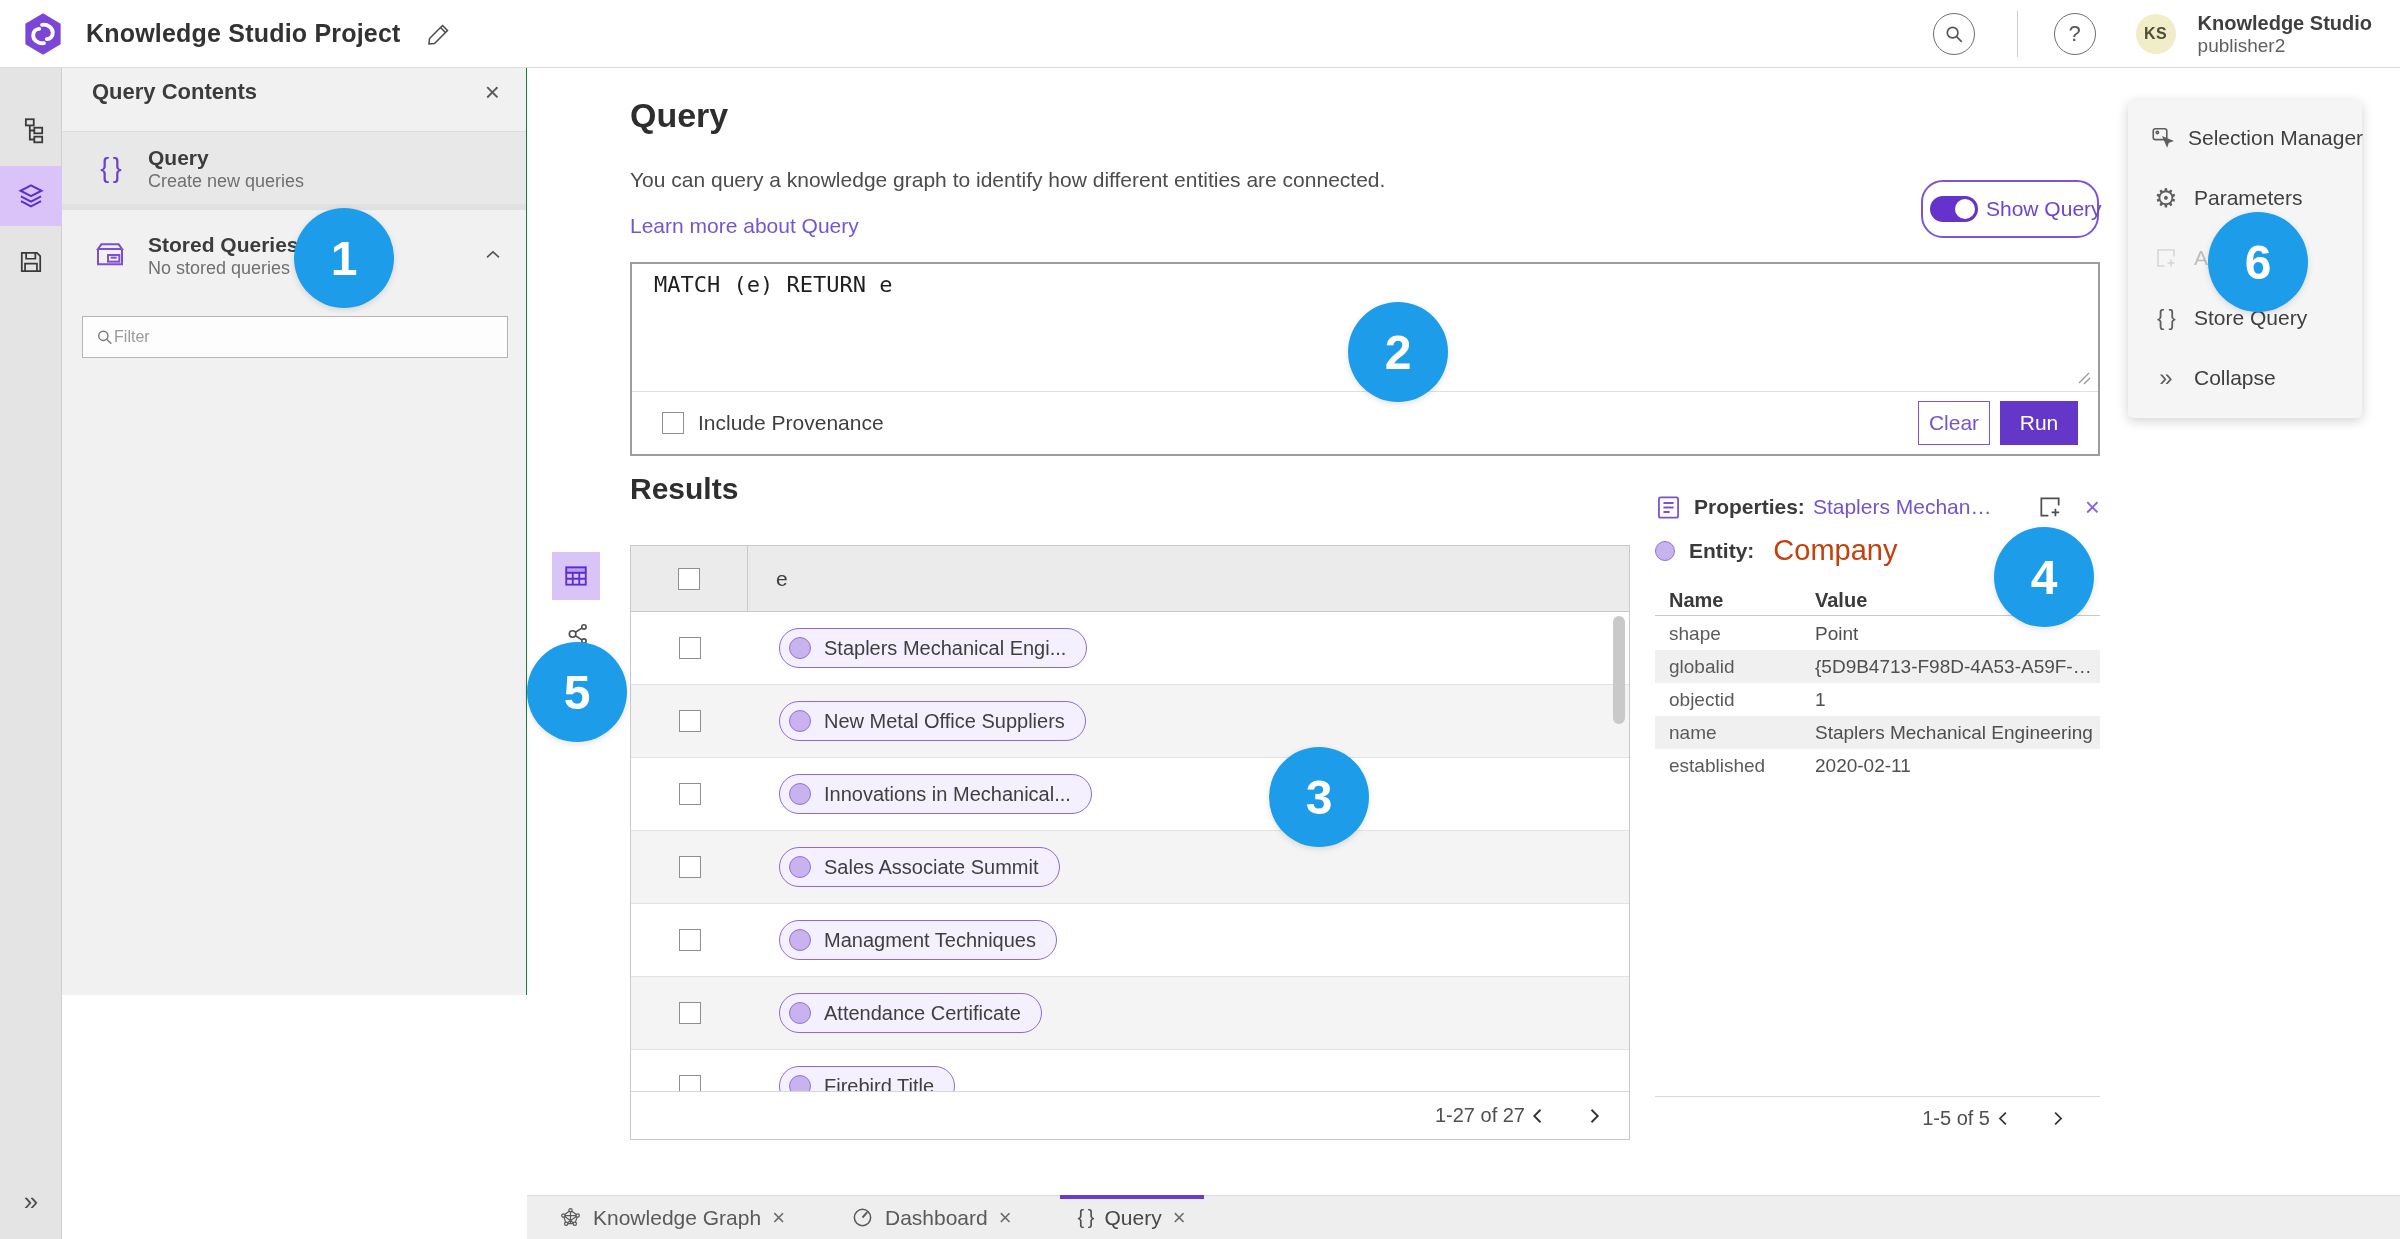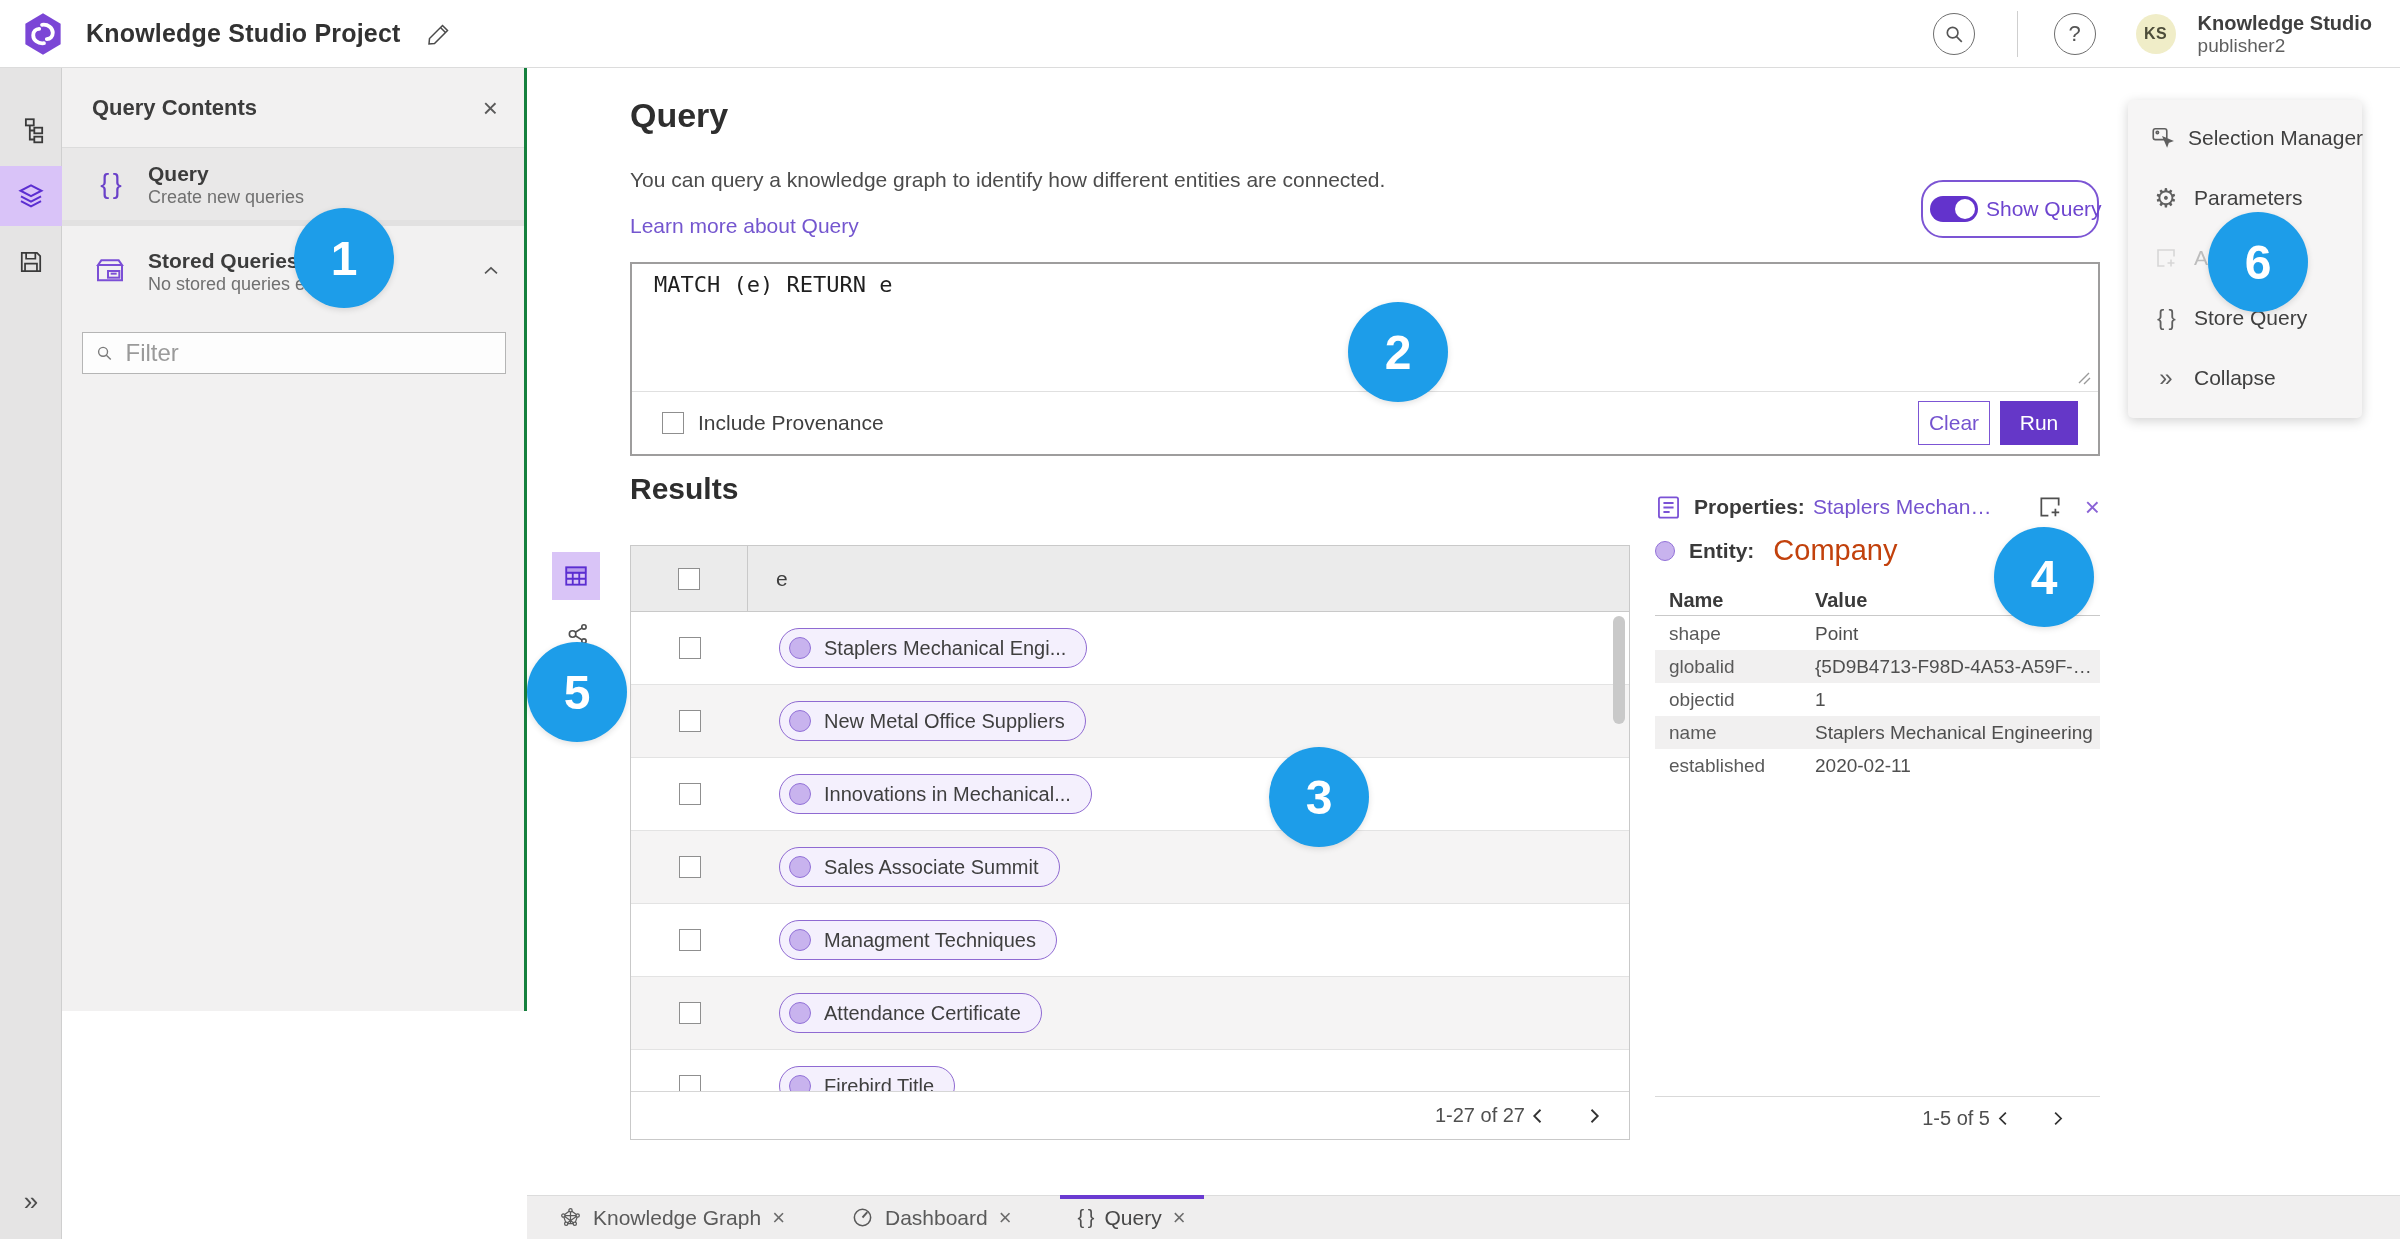--- a/index.html
+++ b/index.html
@@ -19,35 +19,35 @@
   .user-name { font-size:20px; font-weight:700; color:#3f3f3f; line-height:24px; }
   .user-role { font-size:19px; color:#5f5f5f; line-height:21px; }
 
   
   .rail { position:absolute; left:0; top:68px; width:62px; height:1171px; background:#e5e4e4; border-right:1px solid #cfcfcf; z-index:4; }
   .rail-btn { position:absolute; left:0; width:62px; height:60px; display:flex; align-items:center; justify-content:center; cursor:pointer; }
   .rail-btn.active { background:#d9c3f8; }
   .rail-expand { position:absolute; left:0; bottom:22px; width:62px; text-align:center; font-size:26px; color:#4f4f4f; cursor:pointer; }
 
   
-  .panel { position:absolute; left:62px; top:68px; width:465px; height:943px; background:#f2f1f1; border-right:3px solid #15803d; z-index:3; }
+  .panel { position:absolute; left:62px; top:52px; width:465px; height:943px; background:#f2f1f1; border-right:1px solid #15803d; z-index:3; }
   .panel-head { height:80px; display:flex; align-items:center; padding:0 26px 0 30px; border-bottom:1px solid #dcdcdc; }
   .panel-title { font-size:22px; font-weight:600; color:#3c3c3c; }
   .panel-close { margin-left:auto; font-size:26px; color:#5a5a5a; cursor:pointer; line-height:1; }
   .panel-item { display:flex; align-items:center; padding:0 22px 0 26px; cursor:pointer; }
   .panel-item.sel { background:#e9e8e8; height:78px; border-bottom:6px solid #e2e1e1; }
   .panel-item.plain { height:78px; margin-top:6px; }
   .p-icon { width:44px; display:flex; align-items:center; justify-content:center; }
   .p-braces { font-size:27px; color:#6a41c9; font-weight:400; letter-spacing:-2px; }
   .p-text { margin-left:16px; }
   .p-label { font-size:21px; color:#3c3c3c; font-weight:600; line-height:25px; }
   .p-sub { font-size:18px; color:#707070; line-height:22px; }
   .p-chevron { margin-left:auto; display:flex; }
   .filter-wrap { margin:22px 18px 0 20px; height:42px; background:#fdfdfd; border:1px solid #b5b5b5; display:flex; align-items:center; padding:0 12px; }
-  .filter-wrap input { border:none; outline:none; background:transparent; font-size:24px; color:#3c3c3c; margin-left:12px; width:100%; font-family:"Liberation Sans", sans-serif; }
+  .filter-wrap input { border:none; outline:none; background:transparent; font-size:16px; color:#3c3c3c; width:100%; font-family:"Liberation Sans", sans-serif; }
   .filter-wrap input::placeholder { color:#9a9a9a; }
 
   
   .q-title { position:absolute; left:630px; top:96px; font-size:34px; font-weight:700; color:#2e2e2e; }
   .q-desc { position:absolute; left:630px; top:168px; font-size:21px; color:#4c4c4c; }
   .q-link { position:absolute; left:630px; top:214px; font-size:21px; color:#7456cf; cursor:pointer; }
   .show-query { position:absolute; left:1921px; top:180px; width:178px; height:58px; border:2px solid #7c55d4; border-radius:22px; background:#fff; display:flex; align-items:center; padding:0 14px 0 7px; cursor:pointer; }
   .switch { width:48px; height:26px; border-radius:13px; background:#6333cc; position:relative; flex:none; }
   .knob { position:absolute; right:3px; top:3px; width:20px; height:20px; border-radius:50%; background:#fff; }
   .show-query-label { margin-left:8px; font-size:21px; color:#6d44cf; white-space:nowrap; }

